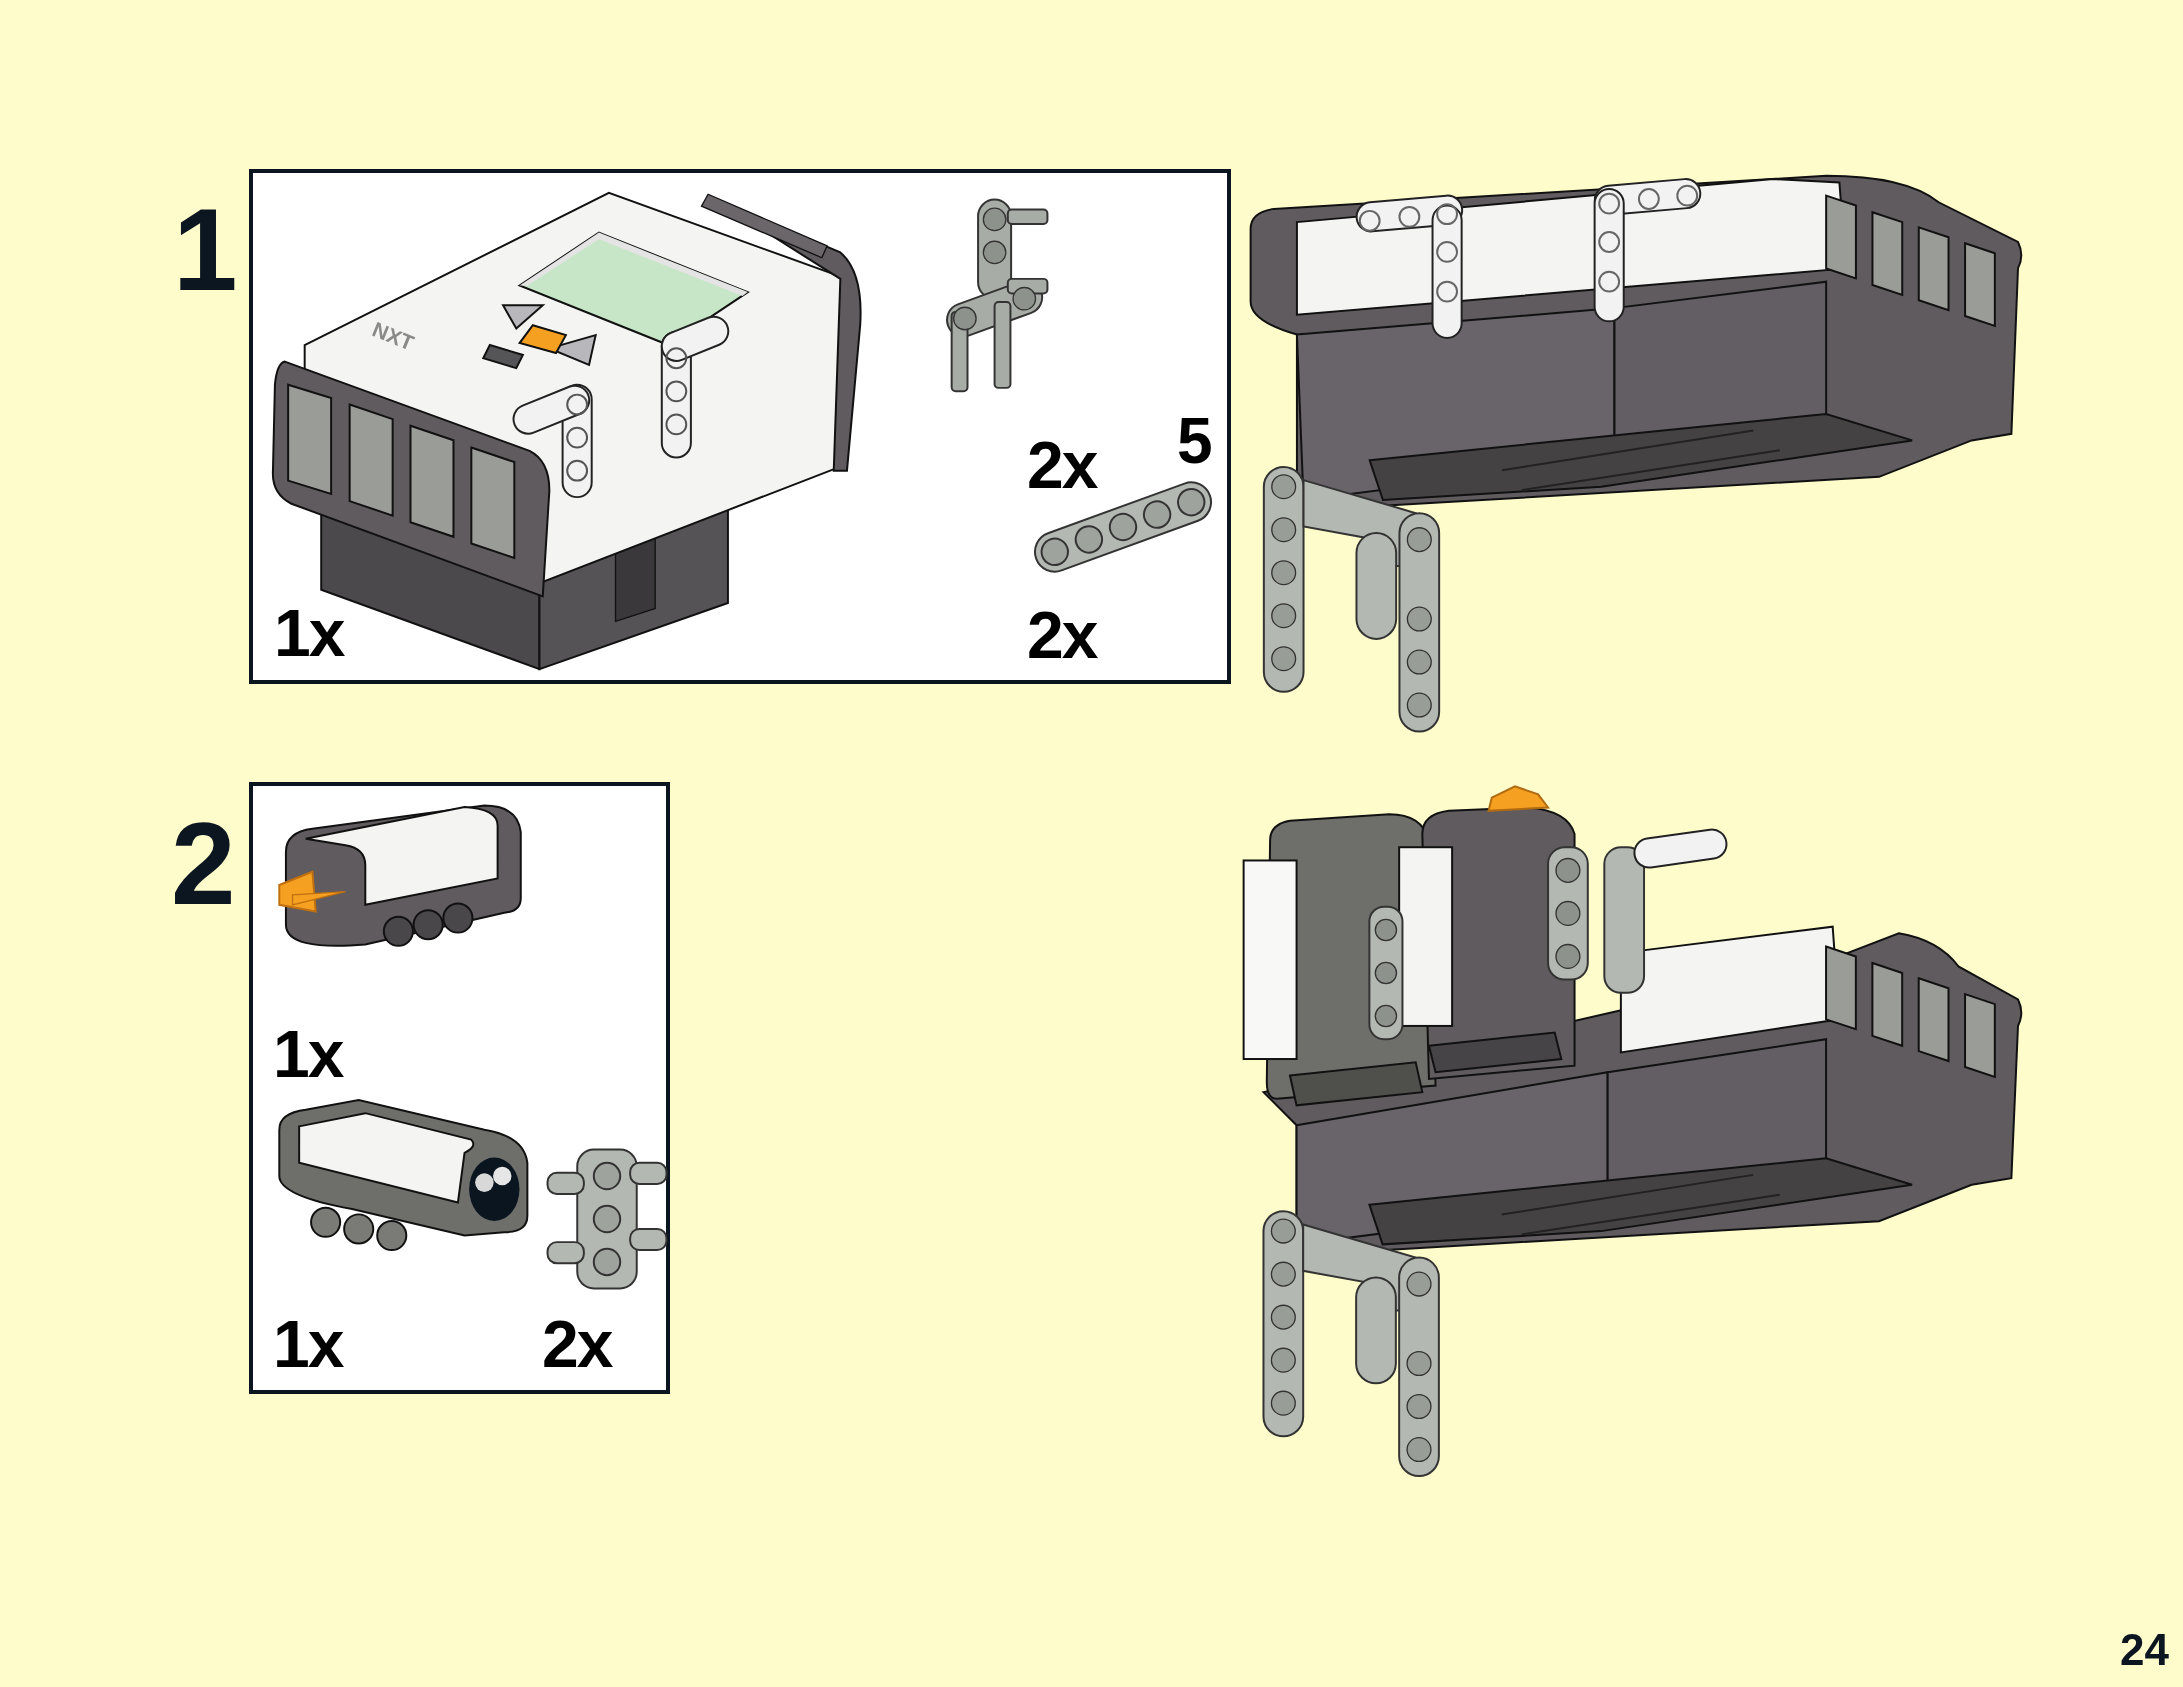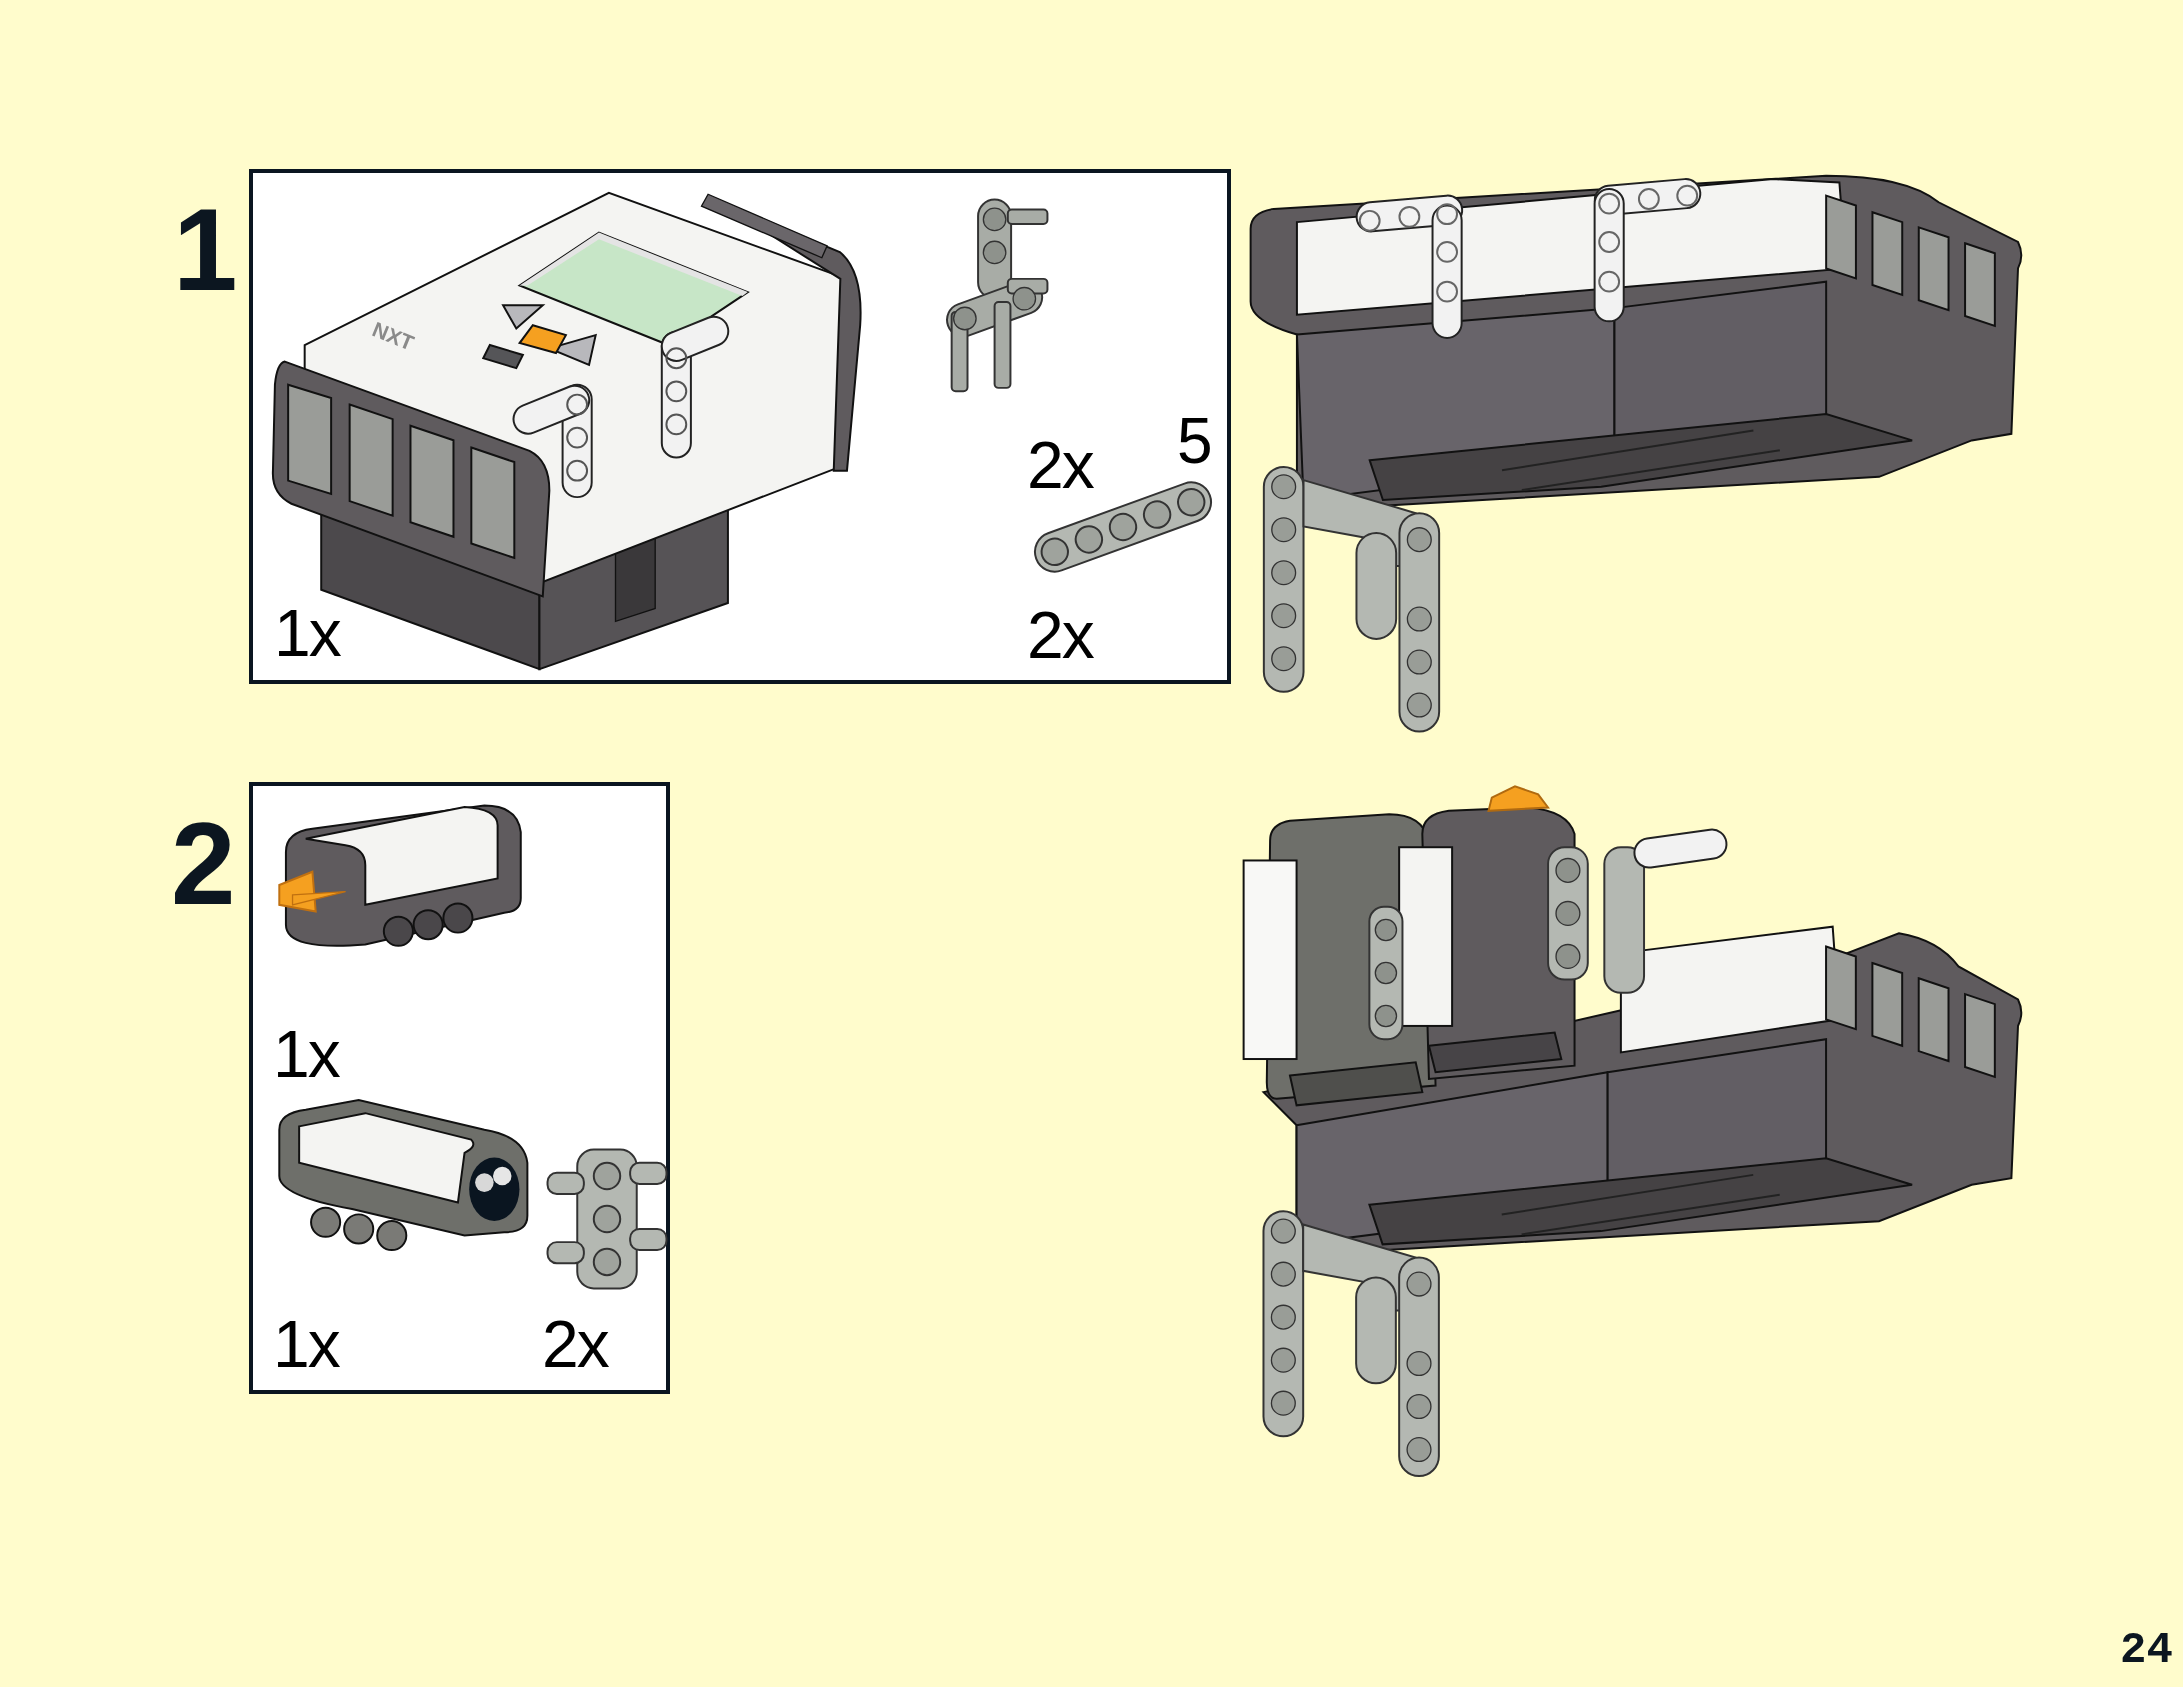--- a/index.html
+++ b/index.html
@@ -10,26 +10,26 @@
   }
   .step-number {
     position: absolute; font-weight: bold; color: #0c1620;
     font-size: 116px; line-height: 1; letter-spacing: -1.3px;
   }
   .parts-box {
     position: absolute; background: #ffffff; border: 4.6px solid #0a1520;
     box-sizing: border-box;
   }
   .qty {
-    position: absolute; font-weight: normal; color: #000;
+    position: absolute; font-weight: bold; color: #000;
     font-size: 66px; line-height: 1; letter-spacing: -2px;
   }
   .page-number {
     position: absolute; font-weight: bold; color: #0c1620;
-    font-size: 44px; line-height: 1; font-family: Liberation Mono, monospace;
+    font-size: 44px; line-height: 1;
   }
   svg.part, svg.assembly { position: absolute; overflow: visible; }
 </style>
 </head>
 <body>
 
 <div class="step-number" style="left:173px; top:192px;">1</div>
 
 <div class="parts-box" style="left:249px; top:169px; width:982px; height:515px;">
 

